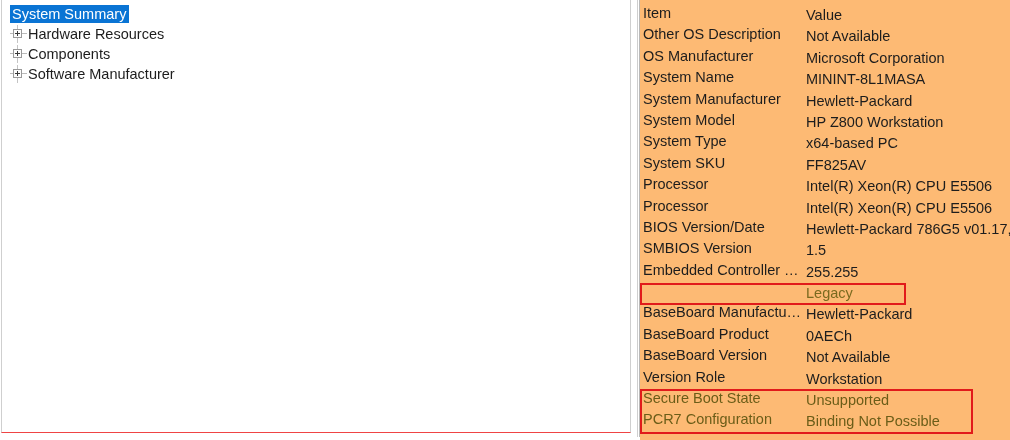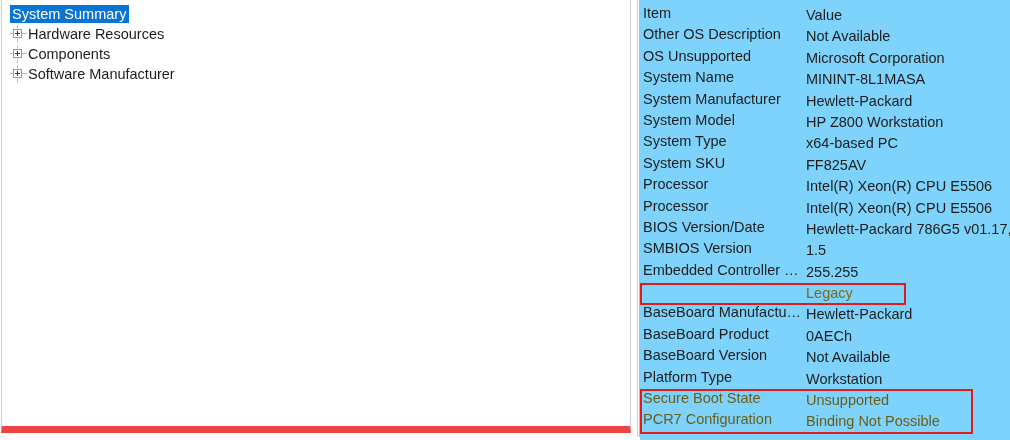--- a/index.html
+++ b/index.html
@@ -26,21 +26,21 @@
   
   .tree-pane {
     position: absolute;
     left: 1px;
     top: 0px;
     width: 630px;
     height: 433px;
     background: #ffffff;
     border-left: 1px solid #cfcfcf;
     border-right: 1px solid #cfcfcf;
-    border-bottom: 7px solid #ef4444;
+    border-bottom: 1px solid #ef4444;
     box-sizing: border-box;
     overflow: hidden;
   }
   .tree-row {
     position: relative;
     height: 20px;
     line-height: 20px;
     white-space: nowrap;
     font-size: 14.5px;
     color: #1d1d1d;
@@ -147,21 +147,21 @@
     background: #b9b9b9;
   }
 
   
   .list-pane {
     position: absolute;
     left: 640px;
     top: 0px;
     width: 370px;
     height: 440px;
-    background: #7dd3fc;
+    background: #fdba74;
     overflow: hidden;
   }
   .list-row {
     position: relative;
     height: 21.4px;
     line-height: 21.4px;
     white-space: nowrap;
     font-size: 14.5px;
     color: #1d1d1d;
   }
@@ -250,21 +250,21 @@
     <div class="list-row" style="margin-top:3px;">
       <span class="col-item">Item</span>
       <span class="col-value">Value</span>
     </div>
 
     <div class="list-row">
       <span class="col-item">Other OS Description</span>
       <span class="col-value">Not Available</span>
     </div>
     <div class="list-row">
-      <span class="col-item">OS Unsupported</span>
+      <span class="col-item">OS Manufacturer</span>
       <span class="col-value">Microsoft Corporation</span>
     </div>
     <div class="list-row">
       <span class="col-item">System Name</span>
       <span class="col-value">MININT-8L1MASA</span>
     </div>
     <div class="list-row">
       <span class="col-item">System Manufacturer</span>
       <span class="col-value">Hewlett-Packard</span>
     </div>
@@ -309,21 +309,21 @@
     </div>
     <div class="list-row">
       <span class="col-item">BaseBoard Product</span>
       <span class="col-value">0AECh</span>
     </div>
     <div class="list-row">
       <span class="col-item">BaseBoard Version</span>
       <span class="col-value">Not Available</span>
     </div>
     <div class="list-row">
-      <span class="col-item">Platform Type</span>
+      <span class="col-item">Version Role</span>
       <span class="col-value">Workstation</span>
     </div>
     <div class="list-row hl2">
       <span class="col-item">Secure Boot State</span>
       <span class="col-value">Unsupported</span>
     </div>
     <div class="list-row hl2">
       <span class="col-item">PCR7 Configuration</span>
       <span class="col-value">Binding Not Possible</span>
     </div>

